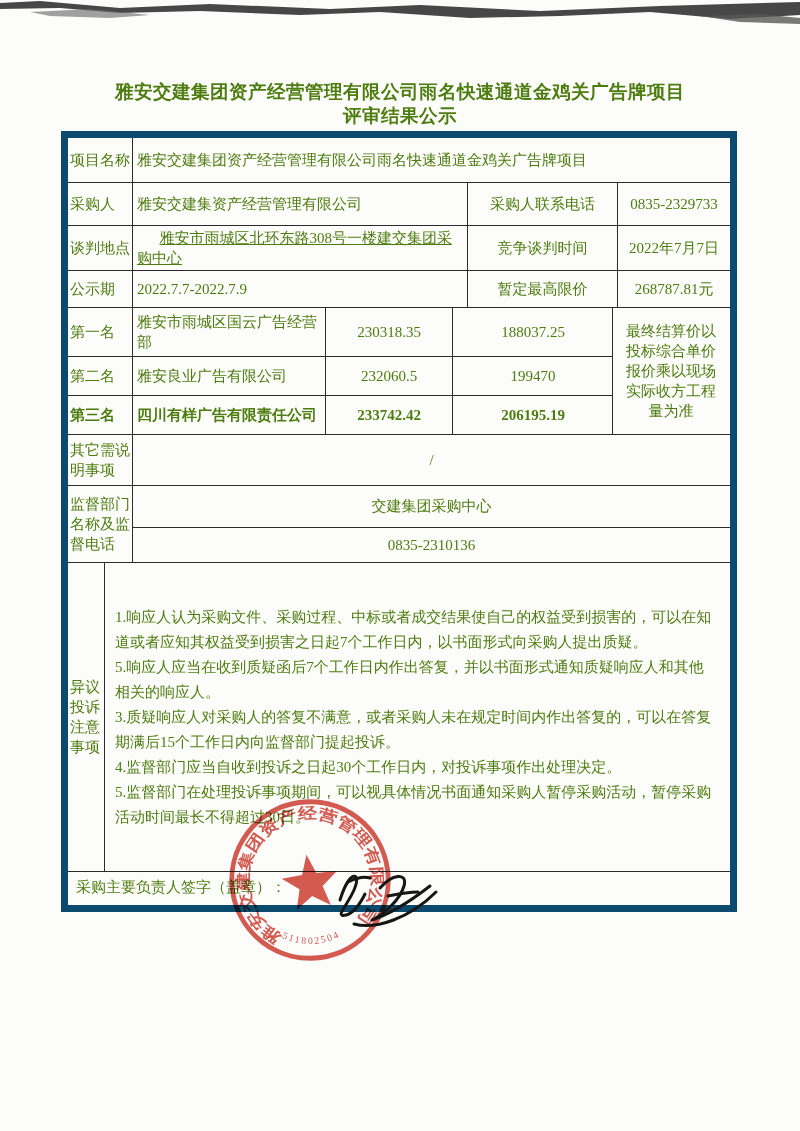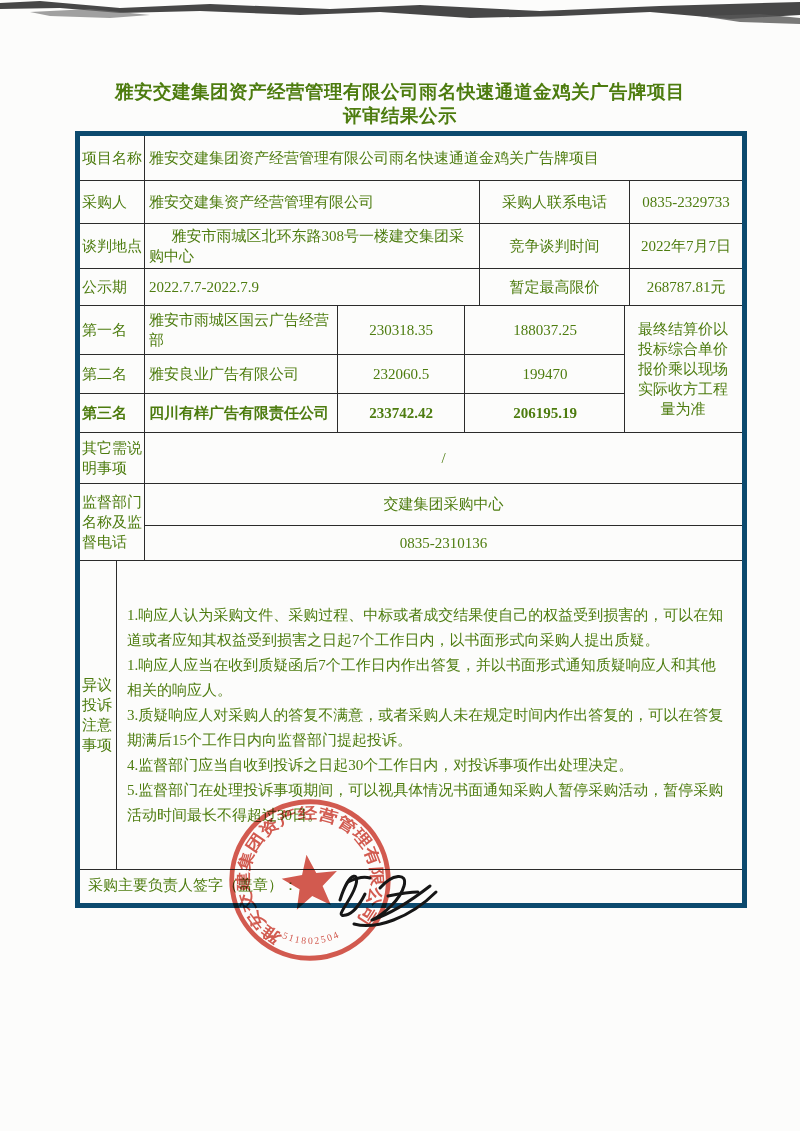--- a/index.html
+++ b/index.html
@@ -4,37 +4,37 @@
 <style>
   html,body { margin:0; padding:0; background:#e8e8e8; }
   .page {
     position:relative; width:800px; height:1131px; margin:0 auto;
     background:#fcfcfb; overflow:hidden;
     font-family:"Liberation Serif","DejaVu Serif",serif; color:#4d7c0f;
   }
   .scan-band { position:absolute; top:0; left:0; }
   .doc-title { position:absolute; top:80px; left:0; width:100%; text-align:center;
     font-size:18.5px; font-weight:bold; line-height:24px; letter-spacing:0.5px; }
-  .sheet { position:absolute; left:75px; top:131px; width:662px;
-    border:5px solid #0c4a6e; box-sizing:content-box; background:transparent; }
+  .sheet { position:absolute; left:61px; top:131px; width:662px;
+    border:7px solid #0c4a6e; box-sizing:content-box; background:transparent; }
   .trow { display:flex; border-bottom:1px solid #2b2b2b; align-items:stretch; }
   .trow.no-bb { border-bottom:none;font-family:Liberation Mono, monospace; }
   .cell { border-right:1px solid #2b2b2b; box-sizing:border-box;
     display:flex; align-items:center; font-size:15px; line-height:20px;
     padding:2px 4px; word-break:break-all; }
   .cell.last { border-right:none; }
   .cell.c { justify-content:center; text-align:center; }
   .label { width:65px; padding:2px 2px; }
   .w335 { width:335px; } .w150 { width:150px; } .w112 { width:112px; }
   .w193 { width:193px; } .w127 { width:127px; } .w160 { width:160px; } .w117 { width:117px; }
   .grow { flex:1 1 auto; }
   .h44 { min-height:44px; } .h42 { min-height:42px; } .h36 { min-height:36px; }
   .h38 { min-height:38px; } .h48 { min-height:48px; } .h50 { min-height:50px; }
   .h33 { min-height:33px; } .h308 { min-height:308px; }
-  .indent { text-indent:1.5em; }
+  .indent { text-indent:1.5em;text-decoration:underline; }
   .cand-left { width:545px; display:flex; flex-direction:column; }
   .cand-row { display:flex; border-bottom:1px solid #2b2b2b; flex:1 1 auto; }
   .cand-row.no-bb { border-bottom:none;font-weight:bold; }
   .remark { width:117px; border-right:none; padding:2px 10px; }
   .sup-right { flex:1 1 auto; display:flex; flex-direction:column; }
   .sup-sub { display:flex; align-items:center; justify-content:center;
     font-size:15px; }
   .sup-sub.top { min-height:41px; border-bottom:1px solid #2b2b2b; }
   .sup-sub.bottom { min-height:34px;text-align:center; }
   .obj-content { flex:1 1 auto; border-right:none; display:flex; flex-direction:column;
@@ -125,21 +125,21 @@
       <div class="sup-right">
         <div class="sup-sub top">交建集团采购中心</div>
         <div class="sup-sub bottom">0835-2310136</div>
       </div>
     </div>
 
     <div class="trow h308">
       <div class="cell label">异议投诉注意事项</div>
       <div class="obj-content">
         <div class="obj-line">1.响应人认为采购文件、采购过程、中标或者成交结果使自己的权益受到损害的，可以在知道或者应知其权益受到损害之日起7个工作日内，以书面形式向采购人提出质疑。</div>
-        <div class="obj-line">1.响应人应当在收到质疑函后7个工作日内作出答复，并以书面形式通知质疑响应人和其他相关的响应人。</div>
+        <div class="obj-line">5.响应人应当在收到质疑函后7个工作日内作出答复，并以书面形式通知质疑响应人和其他相关的响应人。</div>
         <div class="obj-line">3.质疑响应人对采购人的答复不满意，或者采购人未在规定时间内作出答复的，可以在答复期满后15个工作日内向监督部门提起投诉。</div>
         <div class="obj-line">4.监督部门应当自收到投诉之日起30个工作日内，对投诉事项作出处理决定。</div>
         <div class="obj-line">5.监督部门在处理投诉事项期间，可以视具体情况书面通知采购人暂停采购活动，暂停采购活动时间最长不得超过30日。</div>
       </div>
     </div>
 
     <div class="trow h33 no-bb">
       <div class="cell sign-cell">采购主要负责人签字（盖章）：</div>
     </div>
 

